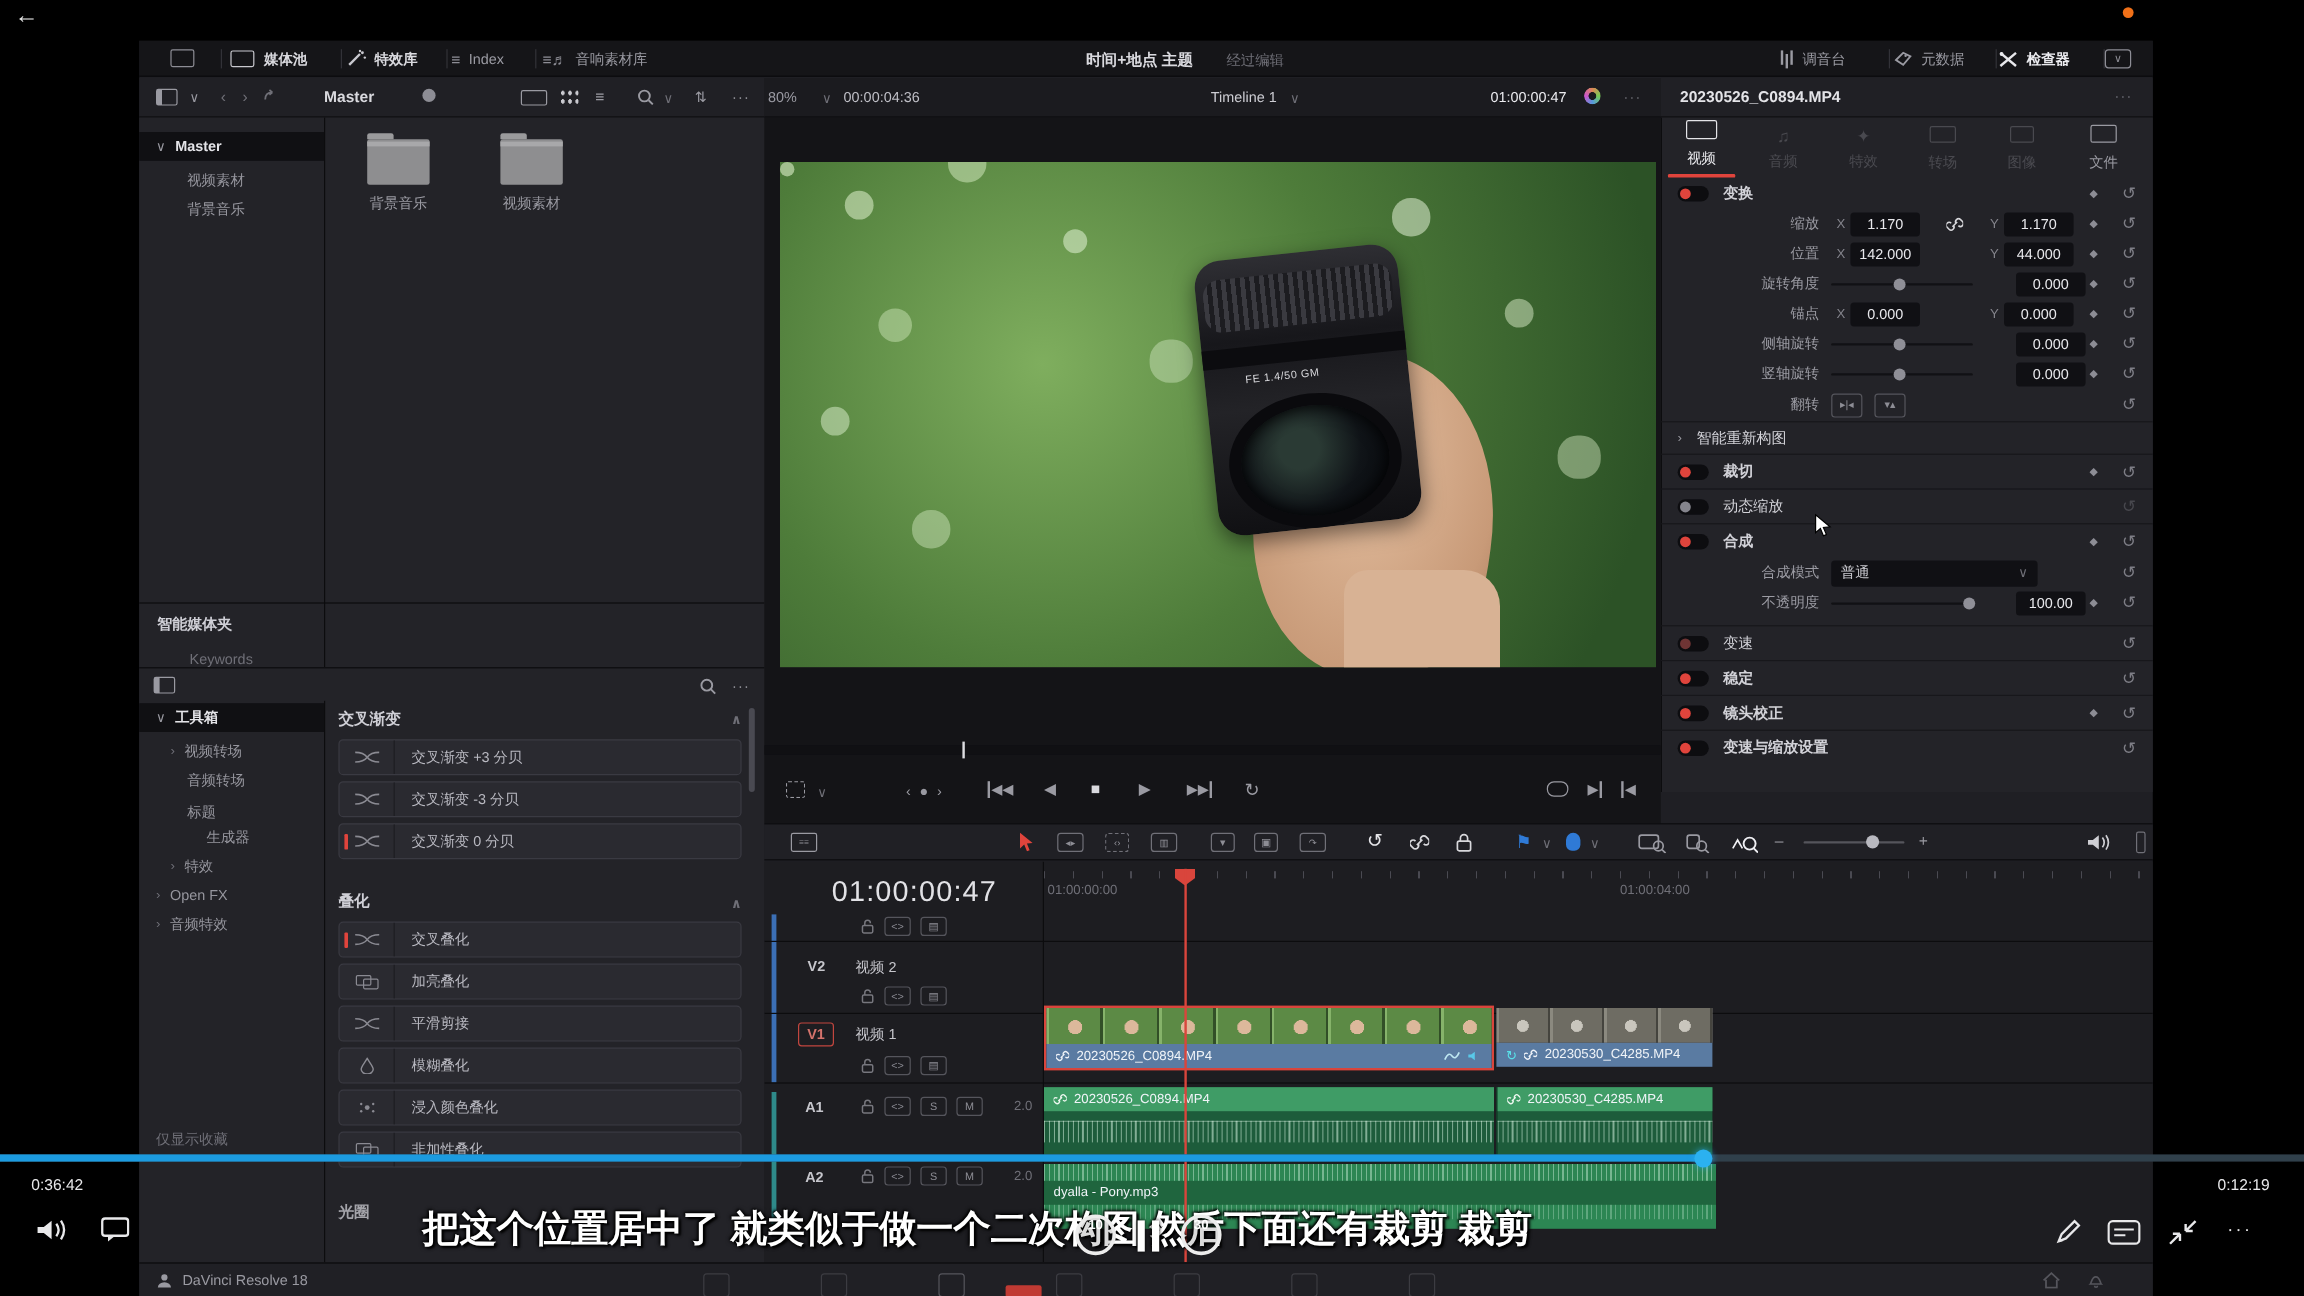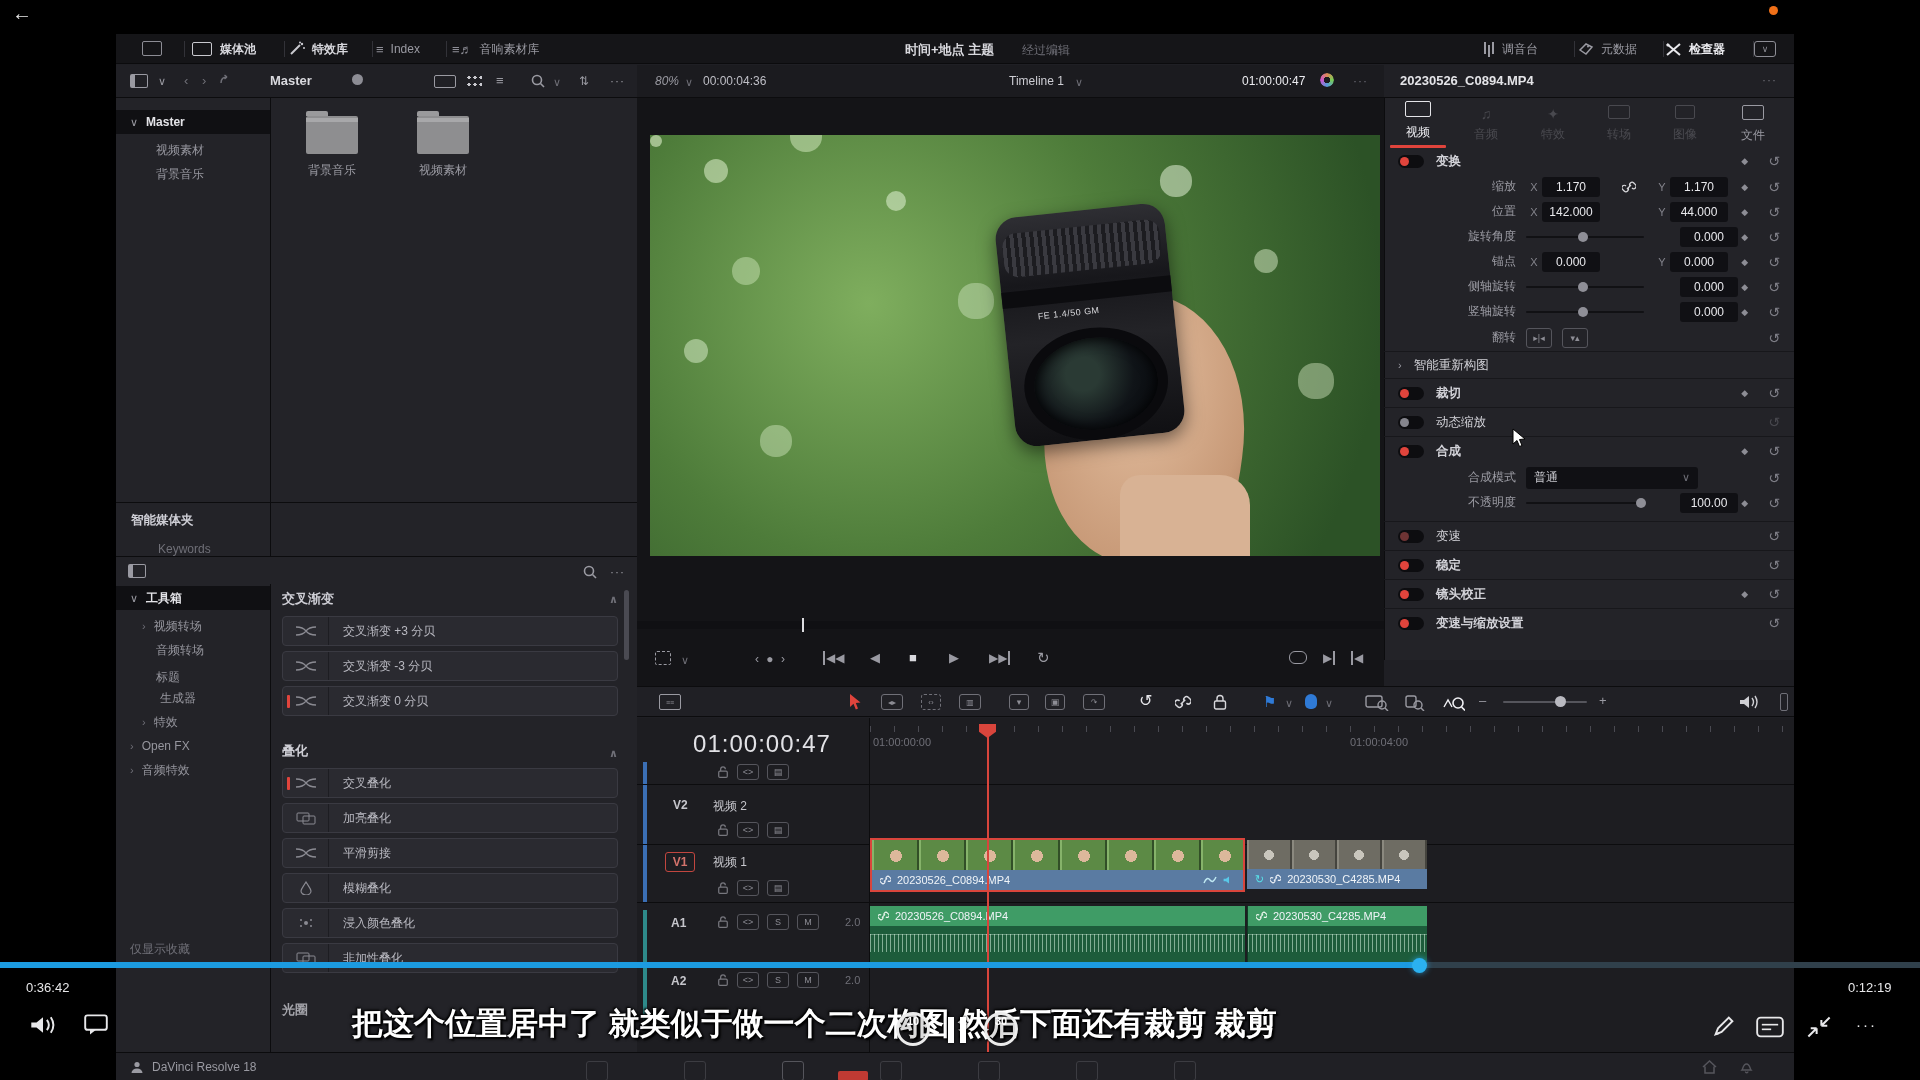--- a/index.html
+++ b/index.html
@@ -142,21 +142,21 @@
       <svg class="p" style="left:414px;top:8px;" width="16" height="16" viewBox="0 0 16 16">
           <circle cx="7" cy="7" r="4.5" stroke="#9a9aa2" stroke-width="1.6" fill="none"></circle>
           <line x1="10.5" y1="10.5" x2="14" y2="14" stroke="#9a9aa2" stroke-width="1.6"></line>
         </svg>
       <span class="p t3 fs11" style="left:437px;top:11px;">∨</span>
       <span class="p t2 fs12" style="left:463px;top:9px;">⇅</span>
       <span class="p t2 fs12" style="left:494px;top:9px;letter-spacing:1px;">···</span>
     </div>
 
     <div class="p" style="left:521px;top:31px;width:747px;height:33px;background:#1b1b1f;border-bottom:1px solid #0c0c0e;">
-      <span class="p t2 fs12" style="left:18px;top:9px;font-style:italic;">80%</span>
+      <span class="p t2 fs12" style="left:3px;top:9px;">80%</span>
       <span class="p t3 fs11" style="left:48px;top:11px;">∨</span>
       <span class="p fs12" style="left:66px;top:9px;color:#bfbfc6;">00:00:04:36</span>
       <span class="p fs12" style="left:372px;top:9px;color:#cdcdd3;">Timeline 1</span>
       <span class="p t3 fs11" style="left:438px;top:11px;">∨</span>
       <span class="p fs12" style="left:605px;top:9px;color:#ececf0;">01:00:00:47</span>
       <span class="p" style="left:683px;top:8px;width:14px;height:14px;border-radius:50%;background:conic-gradient(#d85,#7c5,#59d,#c5c,#d85);-webkit-mask:radial-gradient(circle,transparent 3px,#000 3.5px);mask:radial-gradient(circle,transparent 3px,#000 3.5px);"></span>
       <span class="p t3 fs12" style="left:716px;top:9px;letter-spacing:1px;">···</span>
     </div>
 
     <div class="p" style="left:1268px;top:31px;width:410px;height:33px;background:#202025;border-bottom:1px solid #0c0c0e;">
@@ -212,21 +212,21 @@
         <div class="treeitem" style="padding-left:26px;margin-top:4px;">
             <span class="t3 fs11" style="margin-right:8px;">›</span>
             <span>视频转场</span>
           </div>
         <div class="treeitem" style="padding-left:40px;">
             <span>音频转场</span>
           </div>
         <div class="treeitem" style="padding-left:40px;align-items:flex-end;">
             <span>标题</span>
           </div>
-        <div class="treeitem" style="padding-left:44px;">
+        <div class="treeitem" style="padding-left:56px;">
             <span>生成器</span>
           </div>
         <div class="treeitem" style="padding-left:26px;">
             <span class="t3 fs11" style="margin-right:8px;">›</span>
             <span>特效</span>
           </div>
         <div class="treeitem" style="padding-left:14px;">
             <span class="t3 fs11" style="margin-right:8px;">›</span>
             <span>Open FX</span>
           </div>
@@ -730,20 +730,27 @@
       <div class="p" style="left:610px;top:188px;width:180px;height:58px;background:#1d5c3b;border-left:1px solid #0e3a23;">
         <div class="clip-label" style="background:#3f9c66;">
           <svg width="11" height="10" viewBox="0 0 14 12">
               <path d="M5 8 L9 4 M4 5 a2.4 2.4 0 0 0 -3.4 3.4 l1.6 1.6 a2.4 2.4 0 0 0 3.4 -3.4 M10 7 a2.4 2.4 0 0 0 3.4 -3.4 L11.8 2 a2.4 2.4 0 0 0 -3.4 3.4" stroke="#eef8f0" fill="none" stroke-width="1.4"></path>
             </svg>
           <span>20230530_C4285.MP4</span>
         </div>
         <div class="wave" style="height:18px;margin-top:8px;border-top:1px solid rgba(235,255,240,.35);"></div>
       </div>
 
+      <div class="p" style="left:233px;top:252px;width:560px;height:54px;background:#2c8653;">
+        <div class="wave" style="height:14px;opacity:.8;"></div>
+        <div class="clip-label" style="background:rgba(10,40,24,.35);">
+          <span>dyalla - Pony.mp3</span>
+        </div>
+        <div class="wave" style="height:12px;opacity:.55;"></div>
+      </div>
 
       <div class="p" style="left:342px;top:6px;width:17px;height:14px;background:#d9453c;clip-path:polygon(0 0,100% 0,100% 55%,50% 100%,0 55%);"></div>
       <div class="p" style="left:350px;top:6px;width:2px;height:328px;background:#d9453c;"></div>
     </div>
 
     <div class="p" style="left:0;top:1018px;width:1678px;height:28px;background:#202025;border-top:1px solid #0b0b0d;">
       <svg class="p" style="left:14px;top:7px;" width="14" height="14" viewBox="0 0 14 14">
           <circle cx="7" cy="4.5" r="2.6" fill="#9a9aa2"></circle>
           <path d="M1.5 13 a5.5 4.5 0 0 1 11 0 Z" fill="#9a9aa2"></path>
         </svg>

